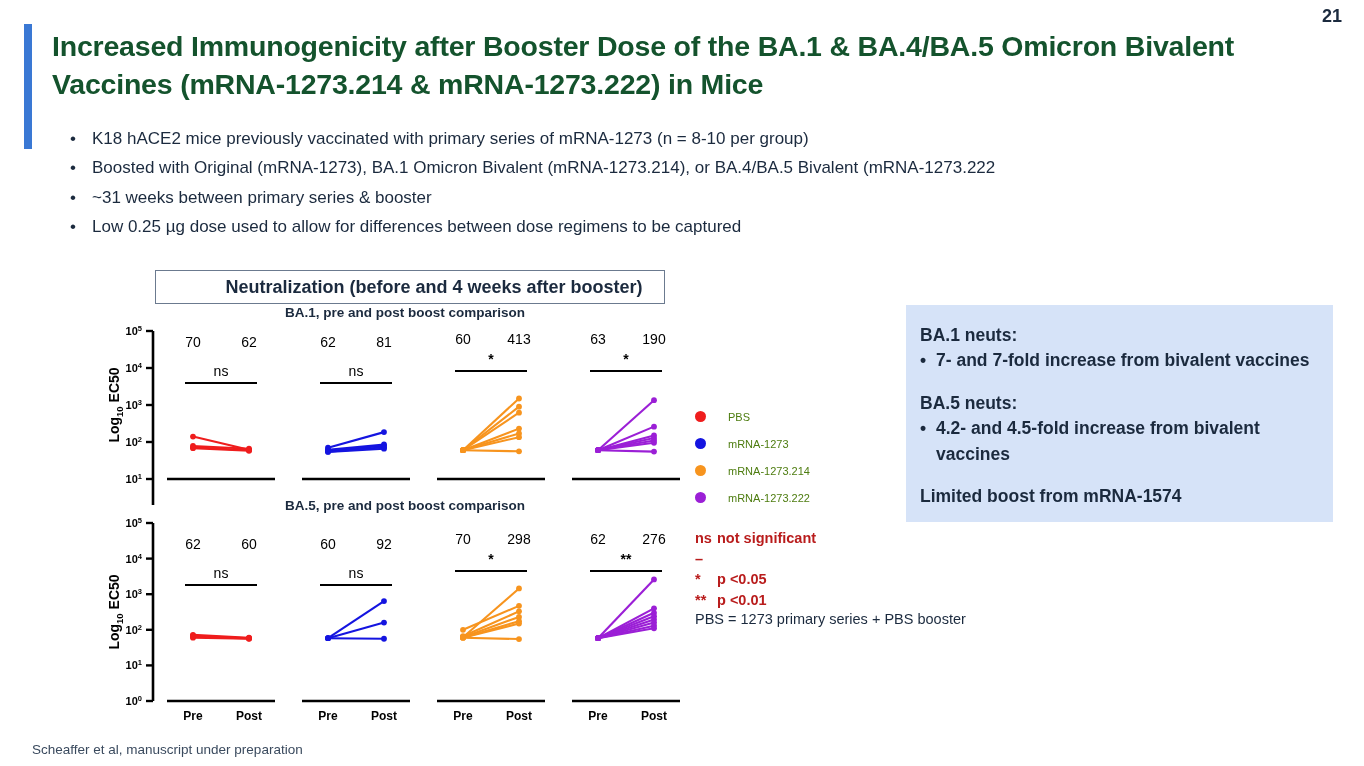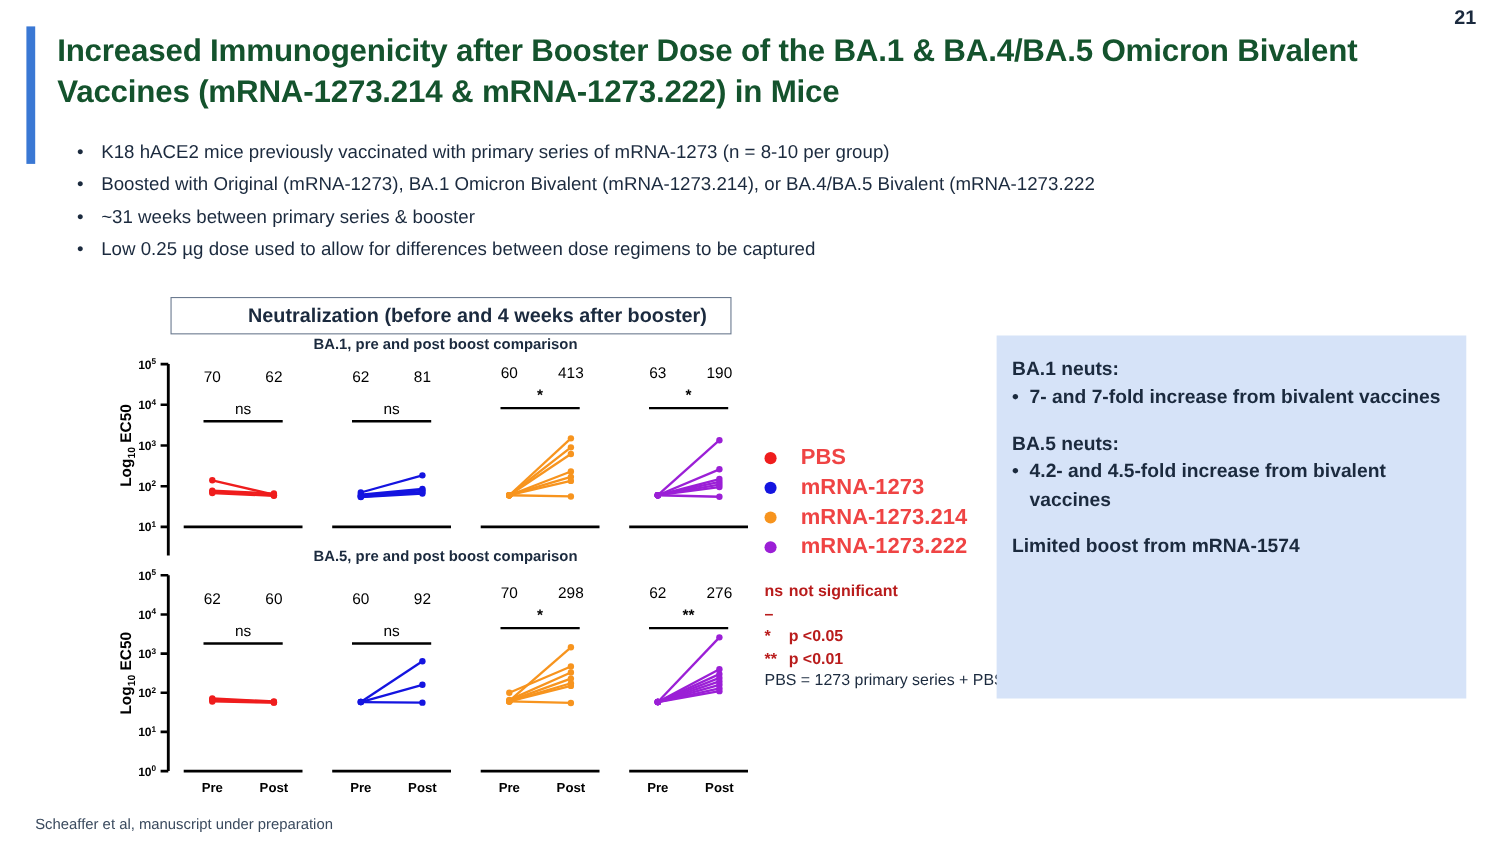--- a/index.html
+++ b/index.html
@@ -42,31 +42,31 @@
   .axis-title{font-family:"Liberation Sans",sans-serif;font-size:14px;font-weight:bold;fill:#000;}
   .axis-title-sub{font-family:"Liberation Sans",sans-serif;font-size:9.5px;font-weight:bold;fill:#000;}
   .gmt-label{font-family:"Liberation Sans",sans-serif;font-size:14px;fill:#000;}
   .sig-label{font-family:"Liberation Sans",sans-serif;font-size:14px;fill:#000;}
   .sig-bar{stroke:#000;stroke-width:2.2;}
   .xtick-label{font-family:"Liberation Sans",sans-serif;font-size:12px;font-weight:bold;fill:#000;}
   
   #legend{position:absolute;left:695px;top:403px;}
   .legend-row{display:flex;align-items:center;height:27px;}
   .legend-dot{width:11px;height:11px;border-radius:50%;margin-right:22px;flex:0 0 11px;}
-  .legend-label{font-size:20px;color:#ef4444;font-weight:bold;}
+  .legend-label{font-size:11px;color:#4d7c0f;}
   
   #stats-notes{position:absolute;left:695px;top:528px;width:240px;}
   .stat-row{display:flex;font-size:14.5px;font-weight:bold;color:#b91c1c;line-height:1.42;}
   .stat-mark{flex:0 0 22px;}
   #pbs-note{
     position:absolute;left:695px;top:611px;font-size:14.5px;font-weight:normal;color:#1b2a3e;
   }
   
   #callout-box{
-    position:absolute;left:906px;top:305px;width:427px;height:330px;
+    position:absolute;left:906px;top:305px;width:427px;height:217px;
     background:#d6e3f8;padding:18px 16px 0 14px;box-sizing:border-box;
   }
   .callout-head{font-size:17.5px;font-weight:bold;color:#1b2a3e;line-height:1.45;}
   .callout-bullet{display:flex;font-size:17.5px;font-weight:bold;color:#1b2a3e;line-height:1.45;}
   .callout-bullet .cb-dot{flex:0 0 16px;}
   .callout-gap{height:17px;}
   
   #footer-citation{
     position:absolute;left:32px;top:742px;font-size:13.5px;color:#3a4a5e;
   }

